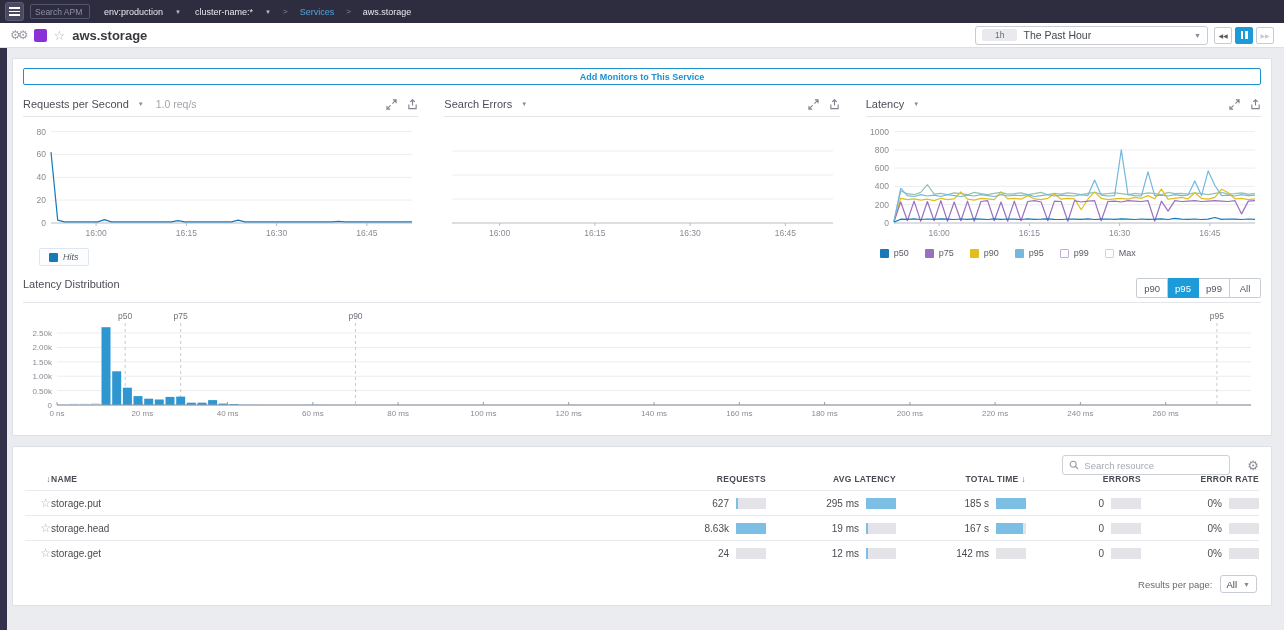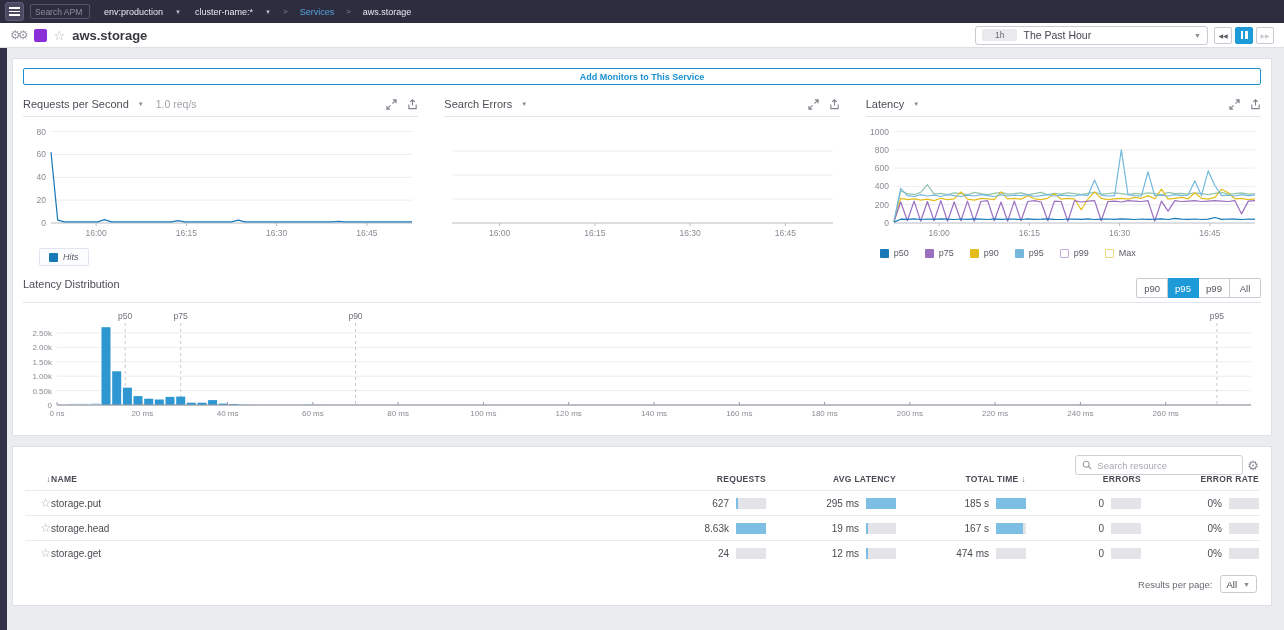--- a/index.html
+++ b/index.html
@@ -67,21 +67,21 @@
   .dist-btns { margin-left:auto; display:flex; }
   .dist-btn { min-width:31px; height:20px; border:1px solid #c7cbd2; border-left-width:0; background:#fff;
     font-size:9.5px; color:#55555f; display:flex; align-items:center; justify-content:center;
     cursor:pointer; padding:0 7px;}
   .dist-btn:first-child { border-left-width:1px; border-radius:2px 0 0 2px; }
   .dist-btn:last-child { border-radius:0 2px 2px 0; }
   .dist-btn.active { background:#1d9bd8; border-color:#1d9bd8; color:#fff; }
   
   .panel.resources { margin-top:10px; padding:10px 12px 8px 12px; position:relative;}
   .res-title { font-size:12px; color:#45454e; }
-  .res-tools { position:absolute; right:12px; top:8px; display:flex; align-items:center; gap:4px;}
+  .res-tools { position:absolute; right:12px; top:8px; display:flex; align-items:center; gap:17px;}
   .res-search { width:168px; height:20px; border:1px solid #ccd0d7; border-radius:3px; background:#fff;
     display:flex; align-items:center; padding:0 6px; gap:5px;}
   .res-search input { border:none; outline:none; flex:1; font-size:9.5px; color:#555;
     font-family:"Liberation Sans", sans-serif; min-width:0;}
   .res-search input::placeholder { color:#a8a8b2; }
   .res-gear { color:#8f8f9a; font-size:13px; cursor:pointer;}
   table.res { width:100%; border-collapse:collapse; margin-top:12px; }
   table.res th { font-size:8.5px; color:#4a4a55; letter-spacing:.3px; font-weight:bold;
     padding:5px 0 6px 0; text-align:right; }
   table.res th.c-name { text-align:left; }
@@ -478,21 +478,21 @@
                   <i style="width:0%"></i>
                 </span>
               </span></td>
             <td><span class="cellbar">
                 <span>12 ms</span>
                 <span class="minibar">
                   <i style="width:5%"></i>
                 </span>
               </span></td>
             <td><span class="cellbar">
-                <span>474 ms</span>
+                <span>142 ms</span>
                 <span class="minibar">
                   <i style="width:0%"></i>
                 </span>
               </span></td>
             <td><span class="cellbar">
                 <span>0</span>
                 <span class="minibar">
                   <i style="width:0%"></i>
                 </span>
               </span></td>

